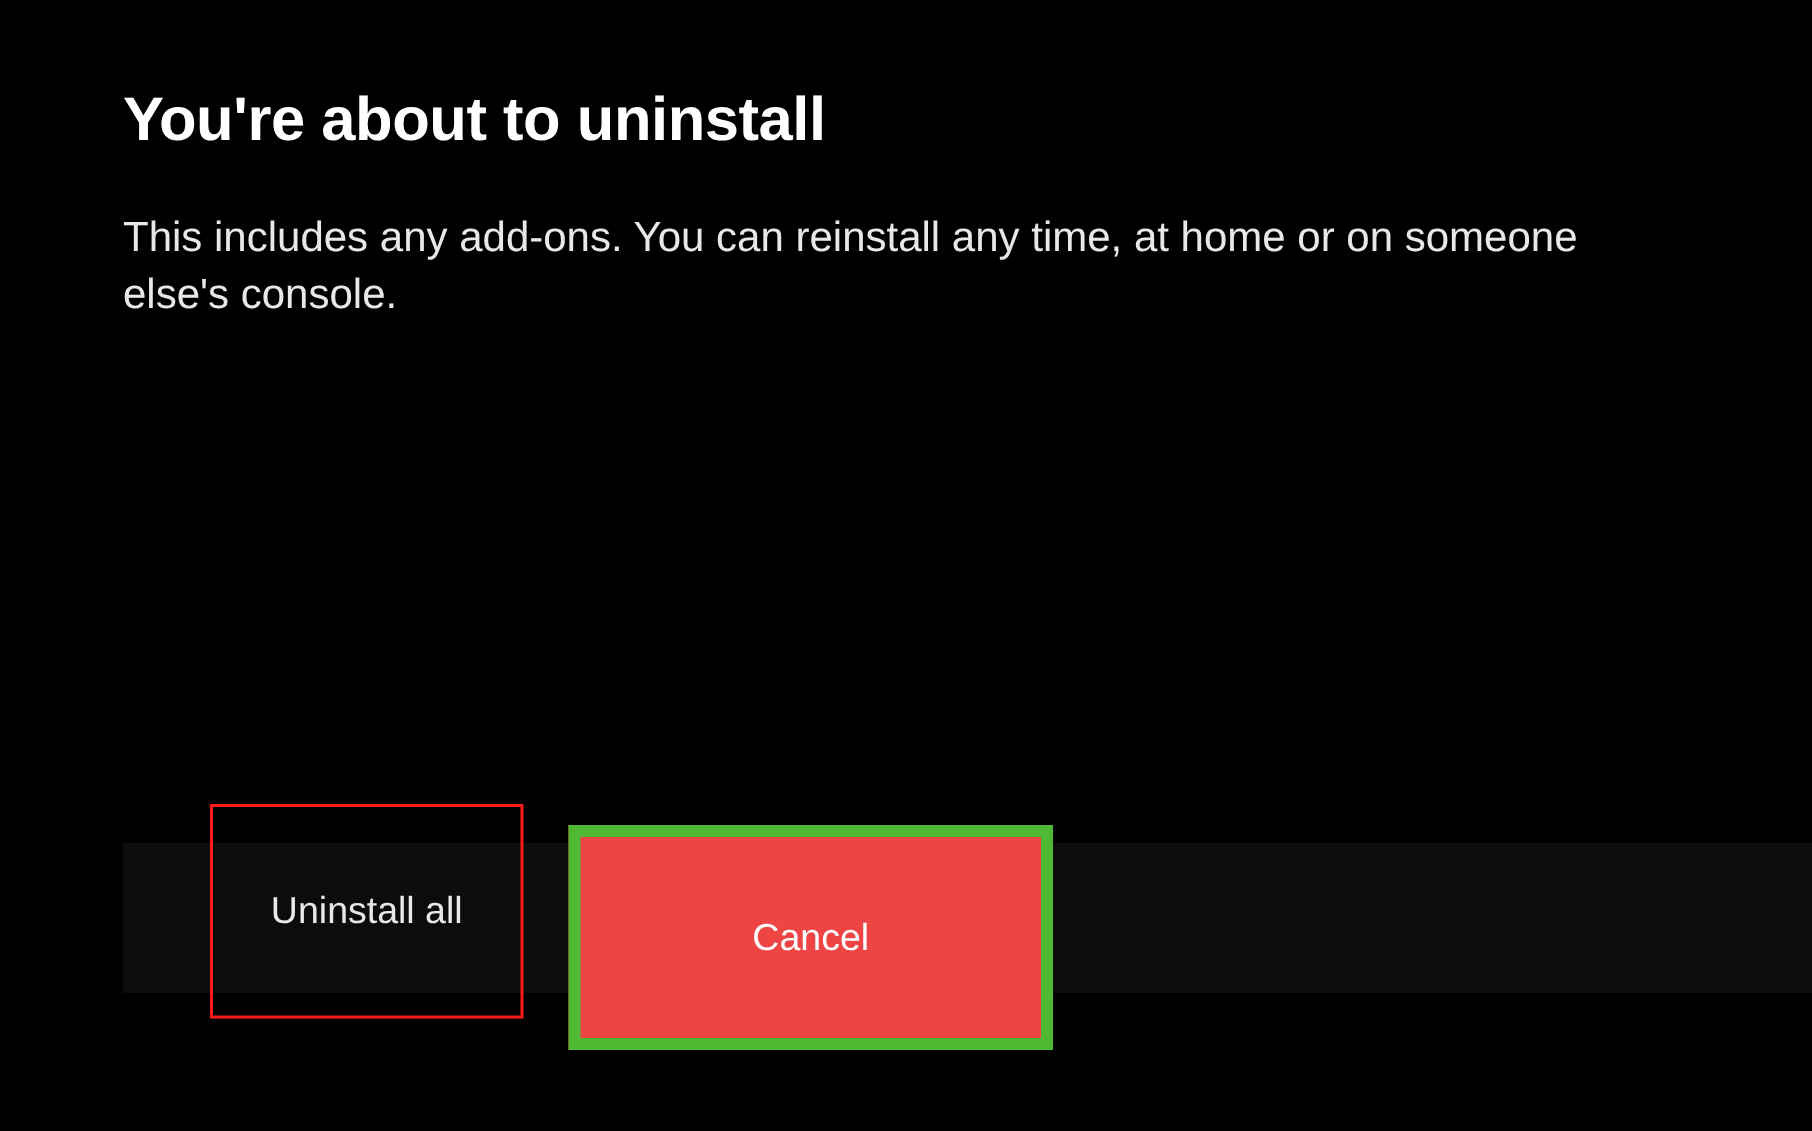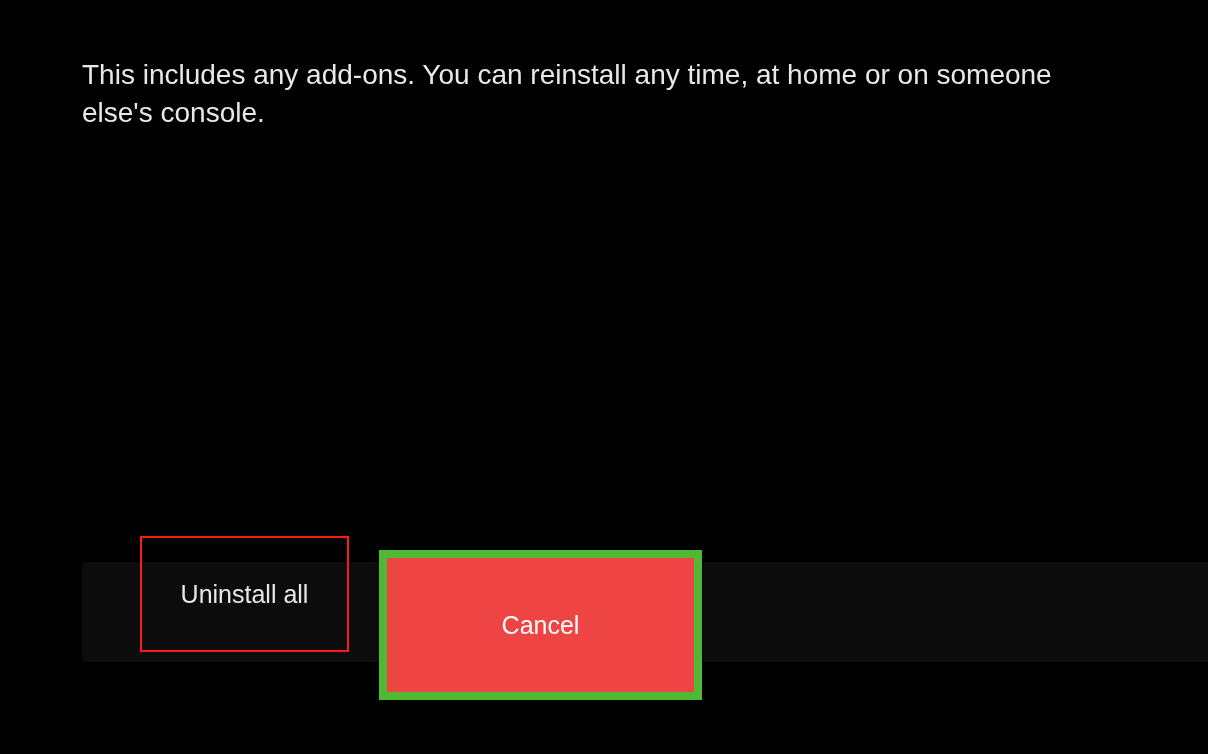--- a/index.html
+++ b/index.html
@@ -42,21 +42,21 @@
     }
     .buttons {
       position: absolute;
       top: 536px;
       left: 0;
       width: 100%;
       display: flex;
       align-items: flex-start;
     }
     .btn {
-      height: 116px;
+      height: 143px;
       display: flex;
       align-items: center;
       justify-content: center;
       font-size: 25px;
       font-weight: 400;
       cursor: pointer;
       user-select: none;
     }
     .btn-uninstall {
       margin-left: 140px;
@@ -72,20 +72,21 @@
       margin-top: 14px;
       background: #ef4444;
       border: 8px solid #4fb934;
       color: #ffffff;
     }
   </style>
 </head>
 <body>
 
 <div class="content">
+  <h1 class="title">You're about to uninstall</h1>
   <p class="description">This includes any add-ons. You can reinstall any time, at home or on someone else's console.</p>
 </div>
 
 <div class="button-bar"></div>
 
 <div class="buttons">
   <div class="btn btn-uninstall">
     <span>Uninstall all</span>
   </div>
   <div class="btn btn-cancel">

